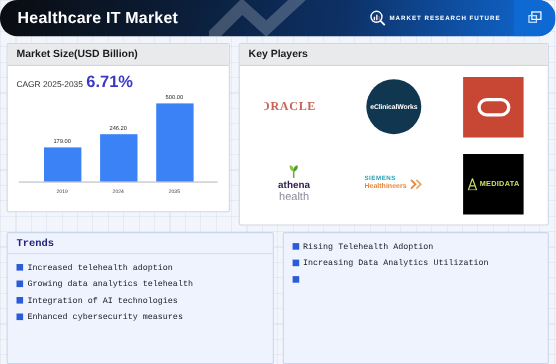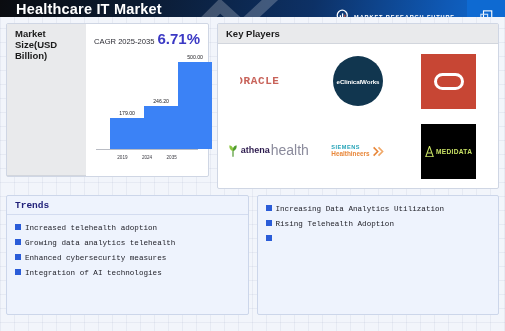--- a/index.html
+++ b/index.html
@@ -14,24 +14,25 @@
     width: 505px; height: 331px;
     background:
       repeating-linear-gradient(to right, rgba(150,160,190,0.13) 0 1px, transparent 1px 14px),
       repeating-linear-gradient(to bottom, rgba(150,160,190,0.13) 0 1px, transparent 1px 14px),
       #f2f5fb;
   }
 
   
   .header {
     position: relative;
-    height: 17px;
+    height: 33px;
     background: linear-gradient(100deg,#0a0c10 0%, #0b1b32 28%, #0d3166 62%, #0f59b5 88%, #0f6ad0 100%);
     display: flex; align-items: center;
     overflow: hidden;
+    border-radius: 16px;
   }
   .hdr-swoosh {
     position: absolute; left: 190px; top: -14px;
     width: 110px; height: 70px;
     opacity: .22;
   }
   .hdr-title {
     position: relative; z-index: 2;
     color: #ffffff;
     font-size: 14.5px; font-weight: bold;
@@ -71,21 +72,21 @@
     border: 1px solid #cfd6e4;
     border-radius: 2px;
   }
   .panel-head {
     background: #e9eaec;
     border-bottom: 1px solid #d2d6dd;
     padding: 4px 8px;
     font-size: 9.5px; font-weight: bold;
     color: #1b1b1b;
   }
-  .panel-market { width: 203px; height: 154px; display:flex; }
+  .panel-market { width: 203px; height: 154px; display:flex; flex-direction:column; }
   .panel-players { width: 282px; height: 166px; display:flex; flex-direction:column; }
 
   
   .chart-body { flex: 1; position: relative; padding: 6px 8px 4px 8px; }
   .cagr {
     font-size: 7.6px; color: #2c2c34; white-space: nowrap;
   }
   .cagr b { color: #3b39c4; font-size: 15px; margin-left: 3px; }
   .plot {
     position: absolute; left: 10px; right: 10px; top: 26px; bottom: 16px;
@@ -116,40 +117,40 @@
     display: grid;
     grid-template-columns: 1fr 1fr 1fr;
     grid-template-rows: 1fr 1fr;
     align-items: center; justify-items: center;
     padding: 2px 4px;
   }
   .logo-cell { display: flex; align-items: center; justify-content: center; width: 100%; height: 100%; }
 
   .logo-oracle-word {
     color: #c8635a; font-size: 11px; font-weight: bold;
-    letter-spacing: .6px; font-family: Liberation Mono, monospace;
+    letter-spacing: .6px; font-family: Liberation Serif, serif;
     overflow: hidden; width: 54px; white-space: nowrap; text-indent: -4px;
   }
   .logo-ecw {
     width: 50px; height: 50px; border-radius: 50%;
     background: #11364f;
     display: flex; align-items: center; justify-content: center;
     color: #ffffff; font-size: 6.2px; font-weight: bold; letter-spacing: -.1px;
   }
   .logo-oracle-sq {
     width: 55px; height: 55px; background: #c74634;
     display: flex; align-items: center; justify-content: center;
   }
   .oracle-pill {
     width: 30px; height: 17px; border: 3.5px solid #ffffff; border-radius: 9px;
   }
-  .logo-athena { display: flex; align-items: center; gap: 1px; text-align: right; }
+  .logo-athena { display: flex; flex-direction: column; align-items: center; gap: 1px; text-align: right; }
   .athena-leaf { width: 14px; height: 14px; }
   .athena-t1 { color: #2d1b4e; font-size: 9px; font-weight: bold; line-height: 1; }
-  .athena-t2 { color: #8b8b9c; font-size: 14px; line-height: 1.1; }
+  .athena-t2 { color: #8b8b9c; font-size: 10px; line-height: 1.1; }
   .logo-siemens { display: flex; align-items: center; gap: 2px; }
   .siemens-text { display: flex; flex-direction: column; line-height: 1.05; }
   .siemens-t1 { color: #26a4b8; font-size: 5.6px; font-weight: bold; letter-spacing: .5px; }
   .siemens-t2 { color: #e8873a; font-size: 6.4px; font-weight: bold; }
   .siemens-chev { display: flex; }
   .logo-medidata {
     width: 55px; height: 55px; background: #000000;
     display: flex; align-items: center; justify-content: center; gap: 2px;
   }
   .medidata-txt { color: #c9e265; font-size: 6.6px; font-weight: bold; letter-spacing: .3px; }
@@ -305,38 +306,38 @@
           <div class="list-item">
             <span class="bullet"></span>
             <span>Increased telehealth adoption</span>
           </div>
           <div class="list-item">
             <span class="bullet"></span>
             <span>Growing data analytics telehealth</span>
           </div>
           <div class="list-item">
             <span class="bullet"></span>
+            <span>Integration of AI technologies</span>
+          </div>
+          <div class="list-item">
+            <span class="bullet"></span>
             <span>Enhanced cybersecurity measures</span>
-          </div>
-          <div class="list-item">
-            <span class="bullet"></span>
-            <span>Integration of AI technologies</span>
           </div>
         </div>
     </div>
 
     <div class="panel-list">
       <div class="list-body" id="opps-list">
           <div class="list-item">
             <span class="bullet"></span>
+            <span>Rising Telehealth Adoption</span>
+          </div>
+          <div class="list-item">
+            <span class="bullet"></span>
             <span>Increasing Data Analytics Utilization</span>
-          </div>
-          <div class="list-item">
-            <span class="bullet"></span>
-            <span>Rising Telehealth Adoption</span>
           </div>
           <div class="list-item">
             <span class="bullet"></span>
           </div>
         </div>
     </div>
 
   </div>
 </div>
 

